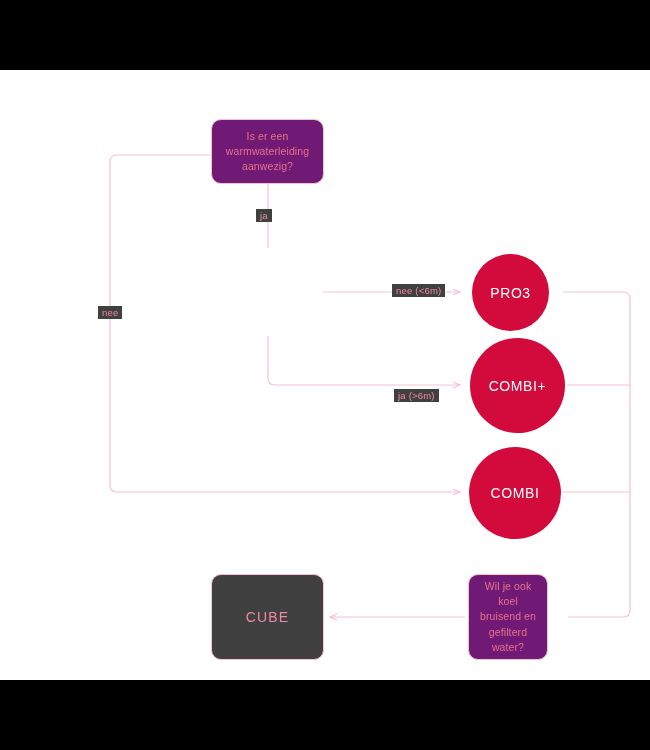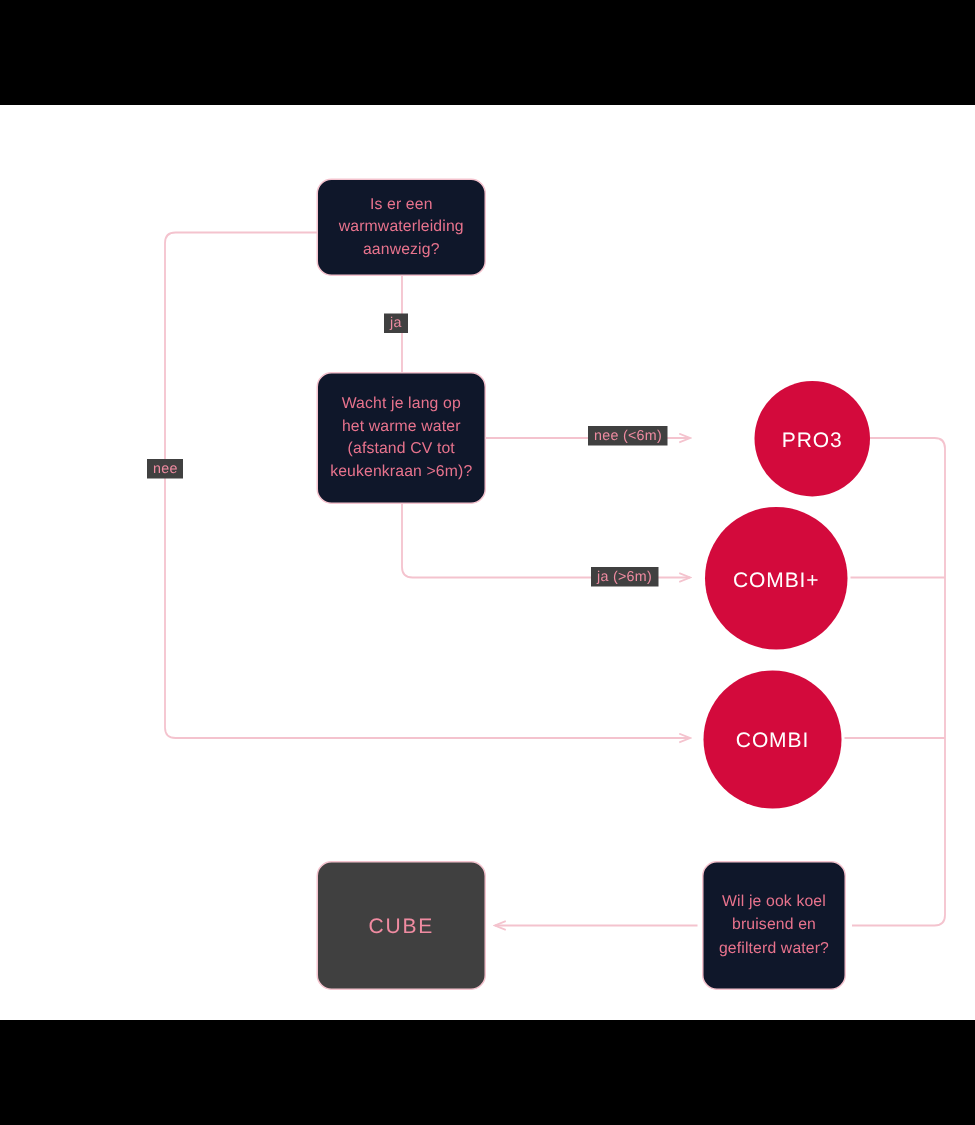--- a/index.html
+++ b/index.html
@@ -42,21 +42,21 @@
     position: absolute;
     box-sizing: border-box;
     display: flex;
     align-items: center;
     justify-content: center;
     text-align: center;
   }
   .qbox {
     border: 1px solid #f4c3ce;
     border-radius: 10px;
-    background: #0f172a;
+    background: #701a75;
     color: #e8738d;
     font-size: 10.5px;
     line-height: 1.45;
     padding: 6px 8px;
     letter-spacing: 0.1px;
   }
   .outbox {
     border: 1px solid #f4c3ce;
     border-radius: 10px;
     background: #404040;
@@ -101,34 +101,33 @@
         <path d="M268,266 L268,308 Q268,315 275,315 L460,315" marker-end="url(#arrow)"></path>
         <path d="M563,222 L623,222 Q630,222 630,229 L630,540 Q630,547 623,547 L568,547"></path>
         <path d="M567,315 L630,315"></path>
         <path d="M563,422 L630,422"></path>
         <path d="M465,547 L330,547" marker-end="url(#arrow)"></path>
       </g>
     </svg>
 
     <div class="node qbox" style="left:211px; top:49px; width:113px; height:65px;">Is er een warmwaterleiding aanwezig?</div>
 
-    <div class="node qbox" style="left:211px; top:178px; width:113px; height:88px;">Wacht je lang op het warme water (afstand CV tot keukenkraan &gt;6m)?</div>
 
-    <div class="node qbox" style="left:468px; top:504px; width:96px; height:86px;">Wil je ook koel bruisend en gefilterd water?</div>
+    <div class="node qbox" style="left:468px; top:504px; width:80px; height:86px;">Wil je ook koel bruisend en gefilterd water?</div>
 
     <div class="node outbox" style="left:211px; top:504px; width:113px; height:86px;">CUBE</div>
 
-    <div class="node circle" style="left:503px; top:184px; width:77px; height:77px;">PRO3</div>
+    <div class="node circle" style="left:472px; top:184px; width:77px; height:77px;">PRO3</div>
 
     <div class="node circle" style="left:469px; top:377px; width:92px; height:92px;">COMBI</div>
 
     <div class="node circle" style="left:470px; top:268px; width:95px; height:95px;">COMBI+</div>
 
     <div class="edge-label" style="left:256px; top:139px;">ja</div>
 
     <div class="edge-label" style="left:98px; top:236px;text-align:center;">nee</div>
 
     <div class="edge-label" style="left:392px; top:214px;">nee (&lt;6m)</div>
 
-    <div class="edge-label" style="left:394px; top:308px;">ja (&gt;6m)</div>
+    <div class="edge-label" style="left:394px; top:319px;">ja (&gt;6m)</div>
 
   </div>
 </div>
 
 </body></html>

